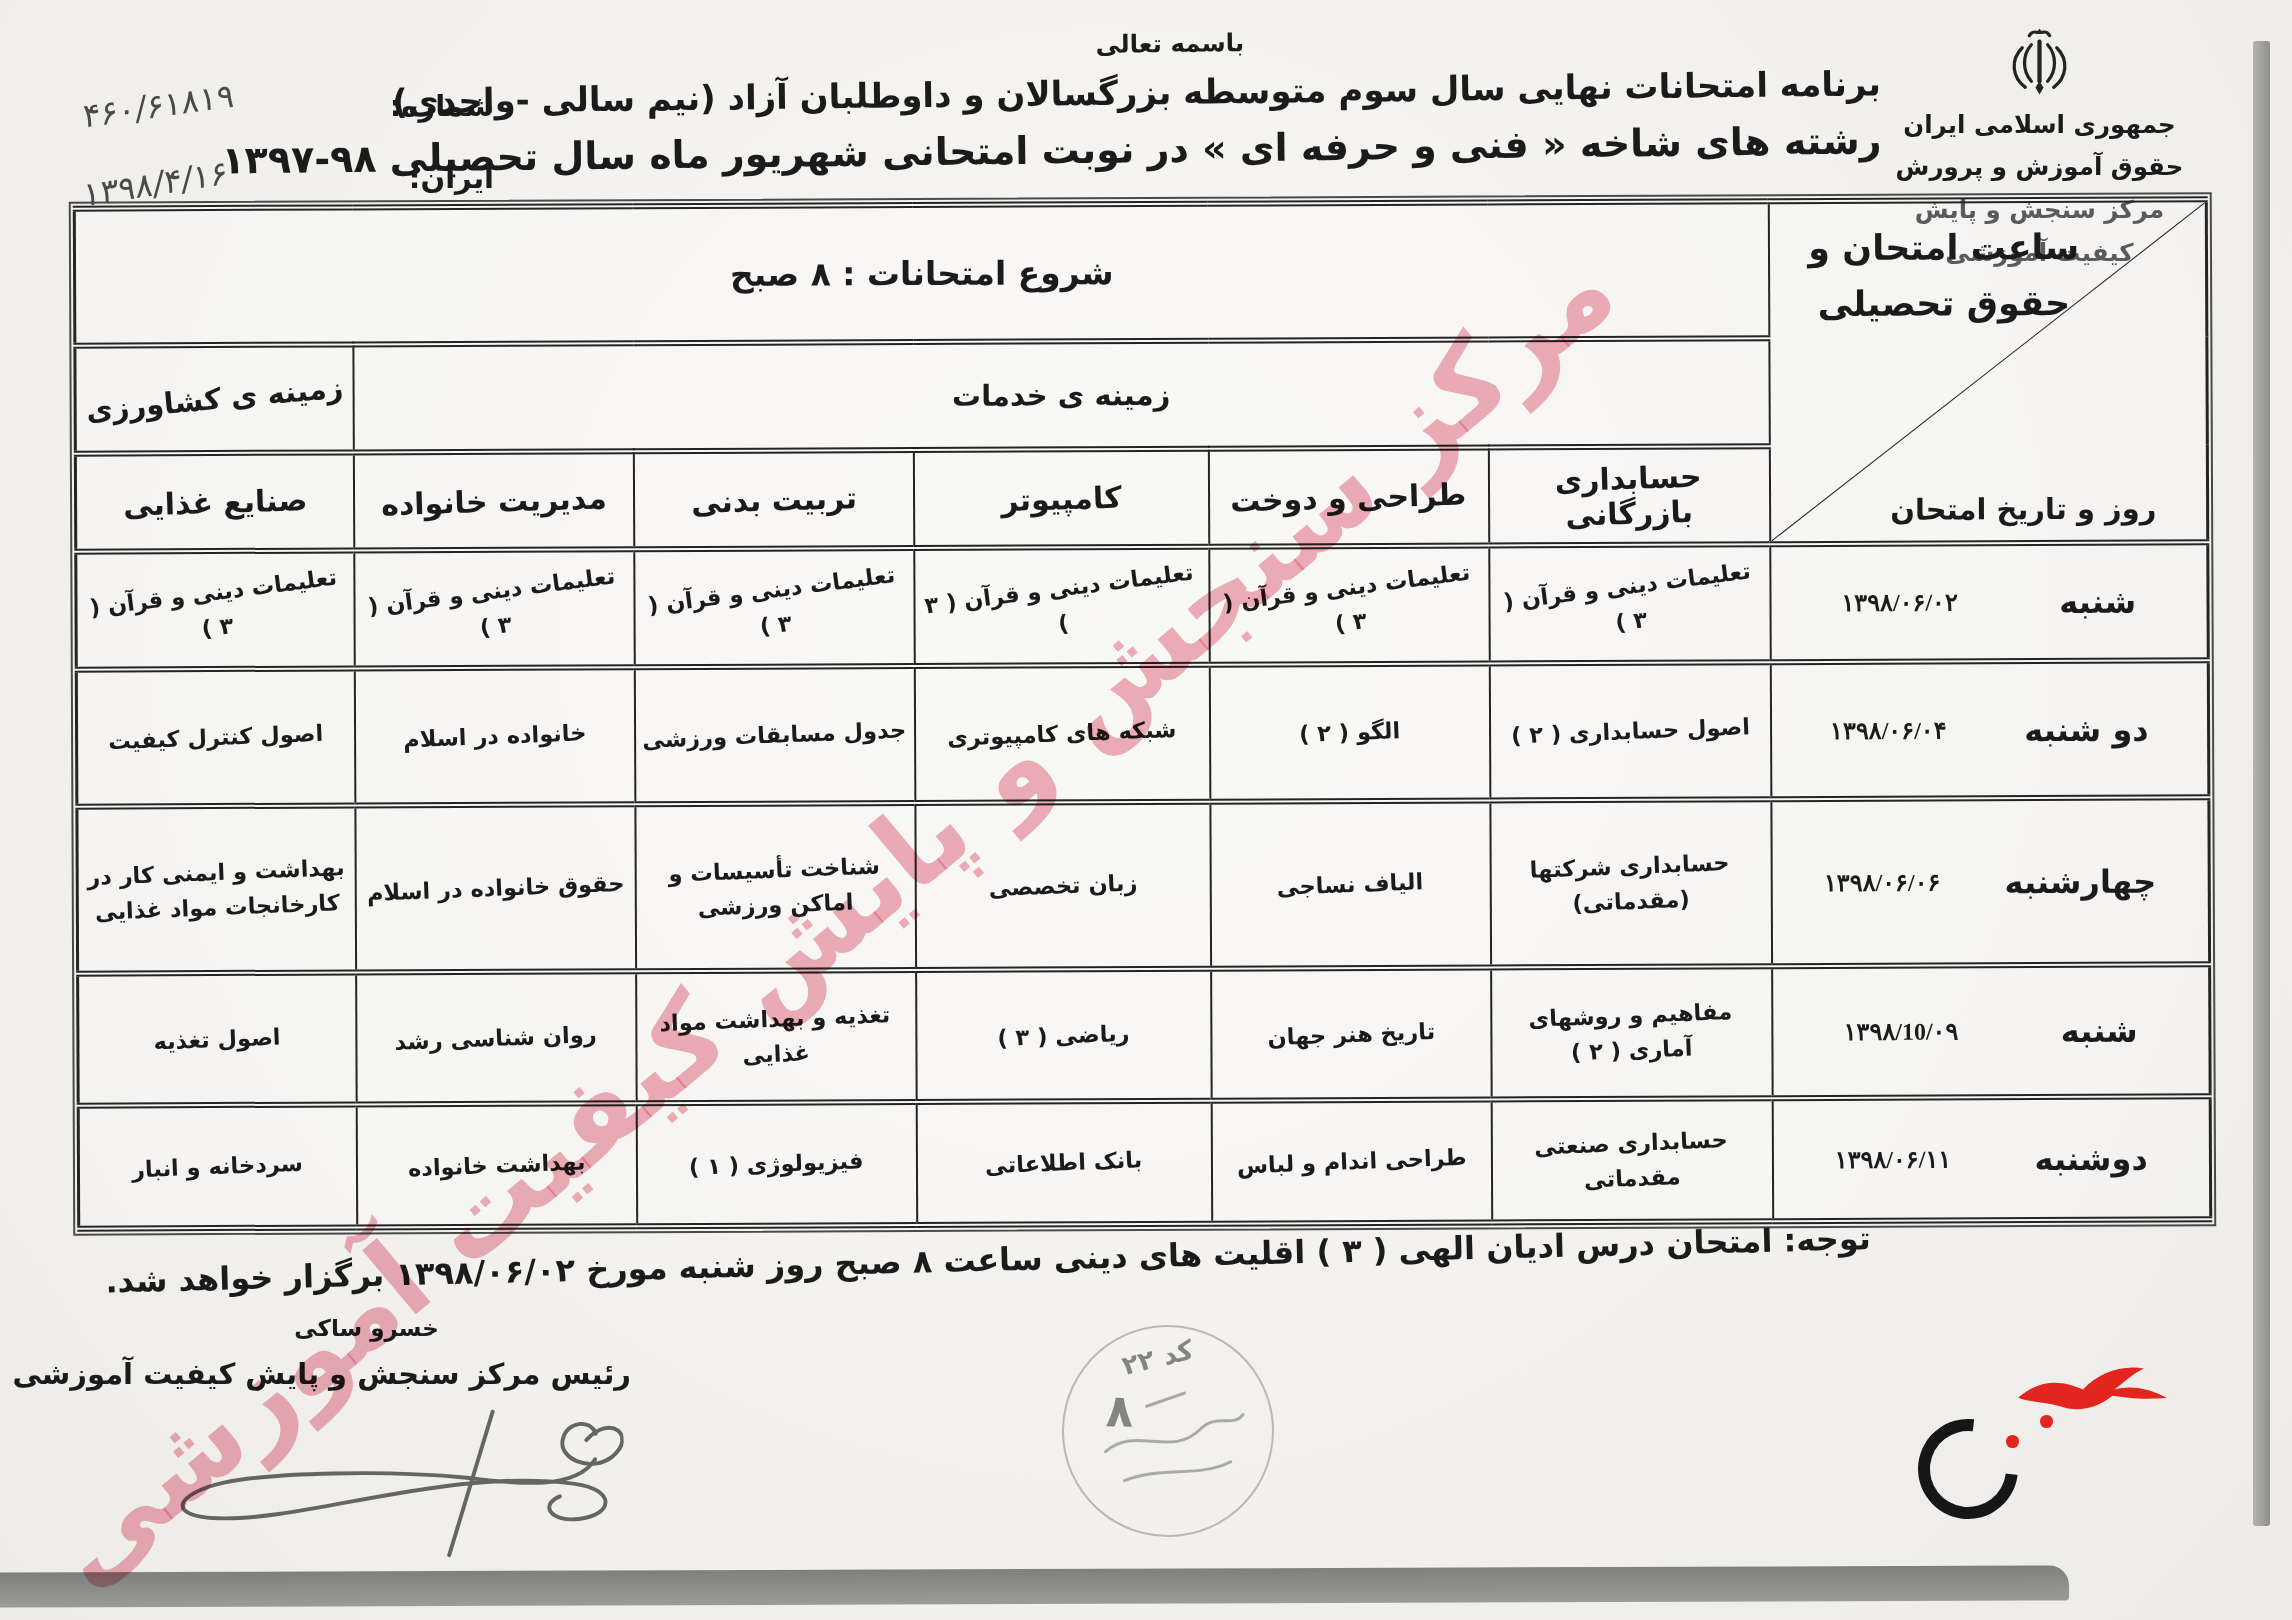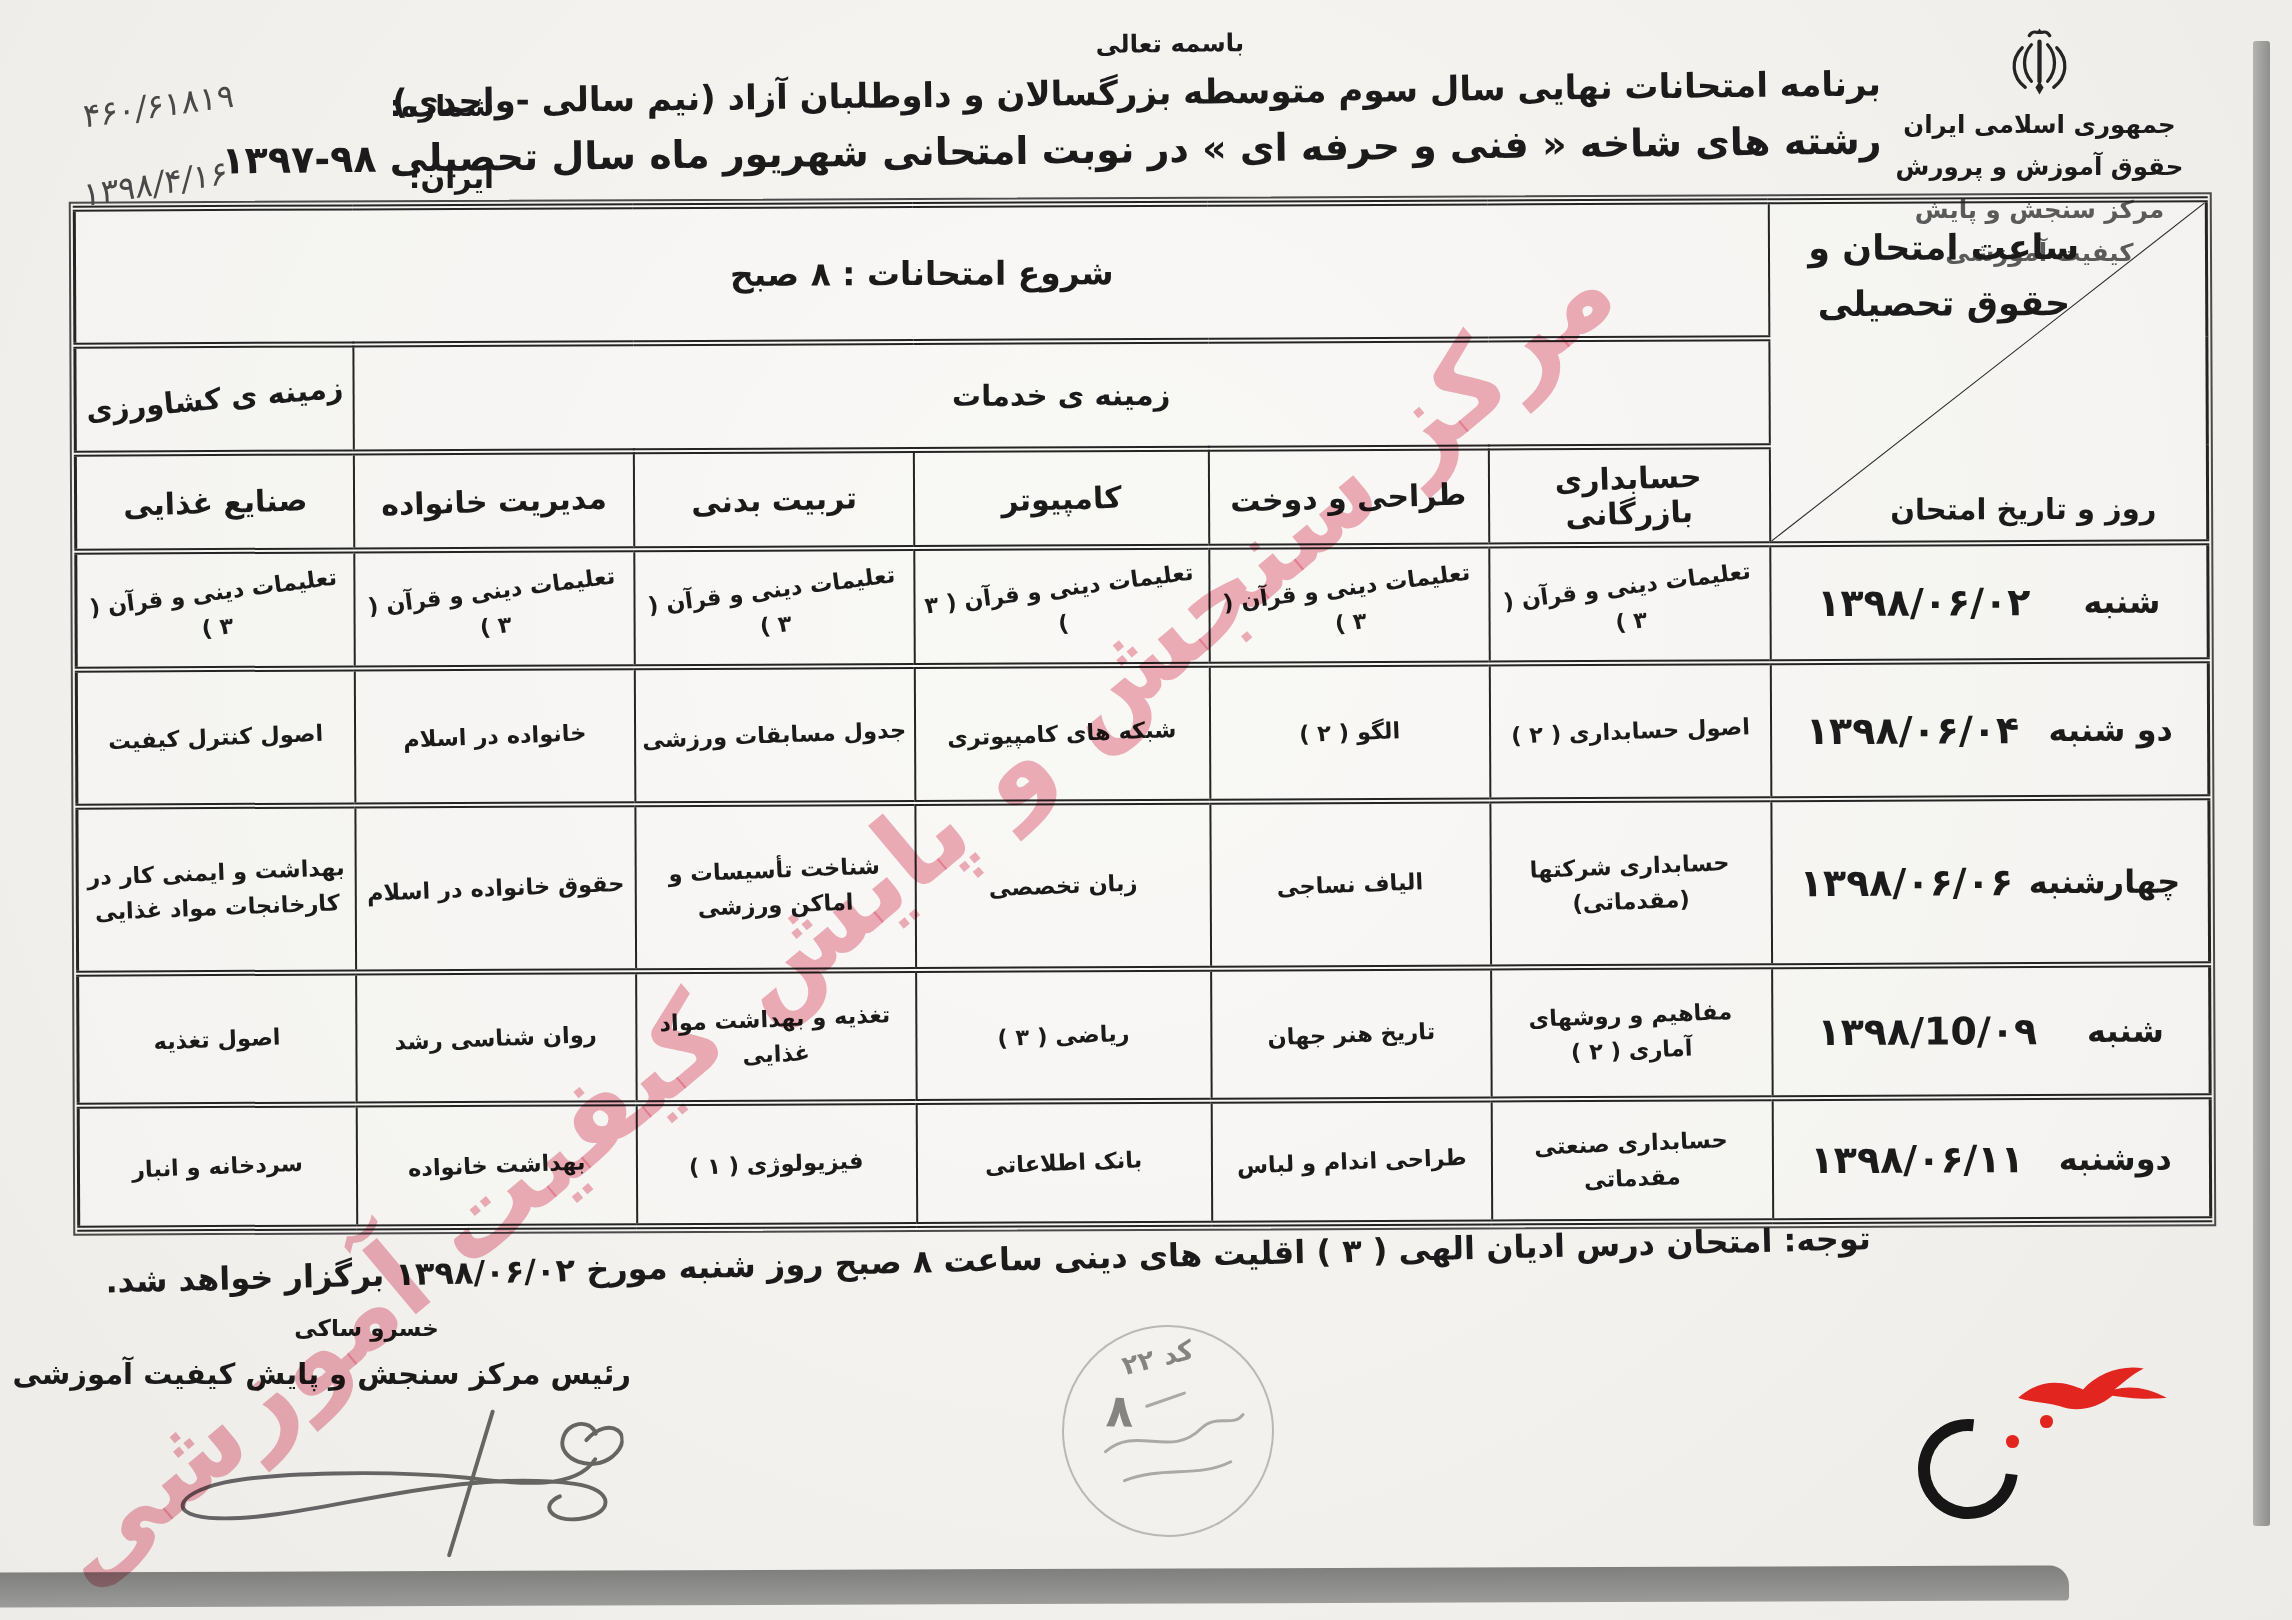--- a/index.html
+++ b/index.html
@@ -38,21 +38,21 @@
   .colhead .t{display:inline-block; transform:rotate(-1.5deg);}
   .corner{position:relative; padding:0;}
   .corner svg{position:absolute; inset:0; width:100%; height:100%;}
   .corner .c-top{position:absolute; top:15.7px; left:8%; width:64%; text-align:center;
                  font-size:35px; font-weight:bold; line-height:1.6;}
   .corner .c-bottom{position:absolute; bottom:13.7px; right:6%; width:72%; text-align:center;
                  font-size:29px; font-weight:bold;}
   .day-cell{font-weight:bold;}
   .day-wrap{display:flex; justify-content:space-around; align-items:center; padding:0 13.7px;}
   .day-name{font-size:32px; font-weight:bold;}
-  .day-date{font-size:38px; font-weight:bold;}
+  .day-date{font-size:24px; font-weight:bold;font-family:Liberation Serif, serif;}
   .subj{font-size:22.5px; font-weight:bold; line-height:1.55;}
   .subj .t{display:inline-block; transform:rotate(-2deg);}
   tr.h1 .subj .t{transform:rotate(-7deg);}
   
   .note{position:absolute; top:1237px; left:421px; width:1451px; text-align:center;
         font-size:32px; font-weight:bold; white-space:nowrap; transform:rotate(-1.4deg); z-index:12;}
   .sig-block{position:absolute; top:1315px; left:103px; width:529px; text-align:center; z-index:20;}
   .sig-name{font-size:23px; font-weight:bold;}
   .sig-title{font-size:29px; font-weight:bold; margin-top:15.7px; white-space:nowrap;}
   .sig-scribble{position:absolute; left:54px; top:94px; width:470px; height:167px;

